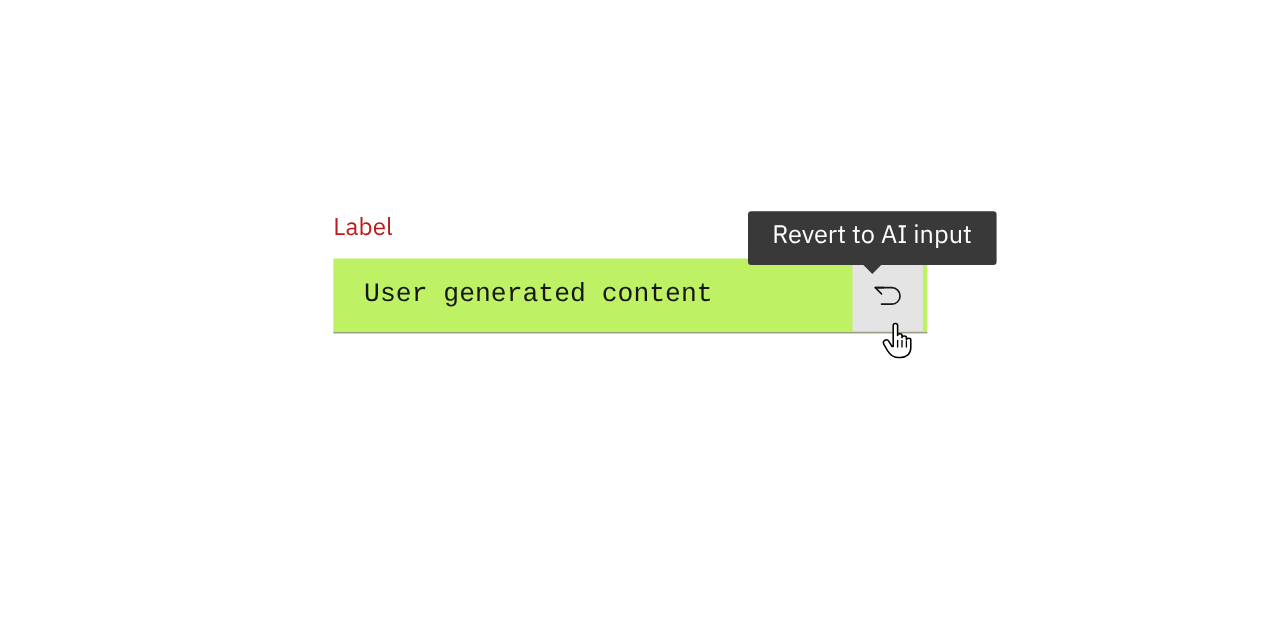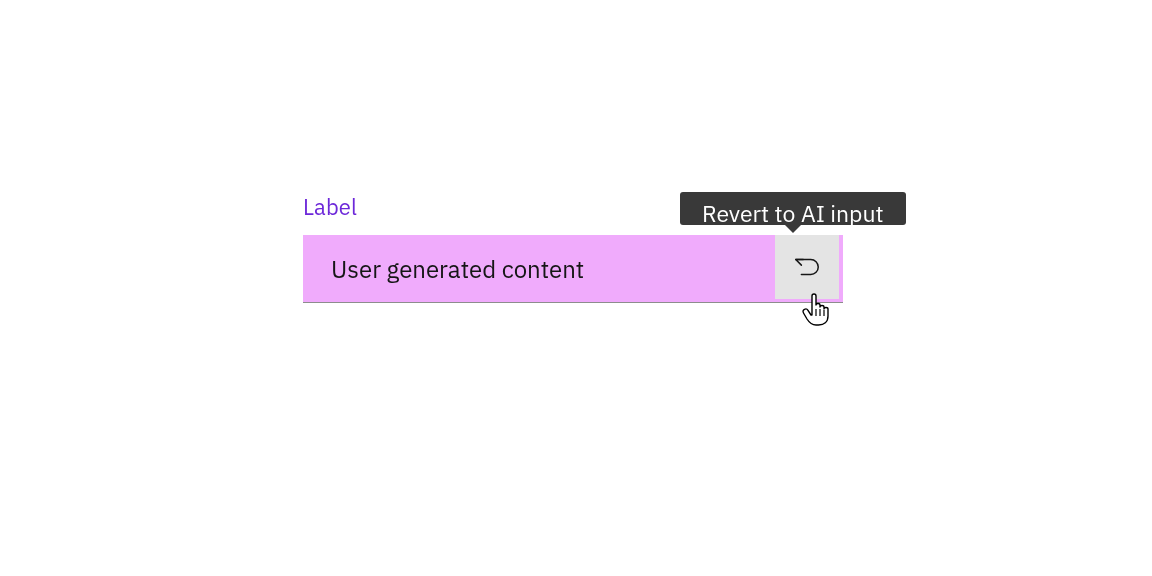--- a/index.html
+++ b/index.html
@@ -13,31 +13,33 @@
     color: #161616;
   }
   .form-item {
     position: absolute;
     left: 303px;
     top: 192px;
     width: 540px;
   }
   .label {
     font-size: 22px;
-    color: #6d28d9;
+    color: #b91c1c;
     margin-bottom: 14px;
     letter-spacing: 0.1px;
   }
   .input-wrapper {
     position: relative;
     width: 540px;
     height: 68px;
-    background: #f0abfc;
+    background: #bef264;
     border-bottom: 1px solid #8d8d8d;
     display: flex;
+    align-items: center;
+    font-family: Liberation Mono, monospace;
   }
   .text-input {
     flex: 1 1 auto;
     border: none;
     background: transparent;
     font-size: 24px;
     color: #161616;
     padding: 0 0 0 28px;
     height: 100%;
     outline: none;
@@ -72,21 +74,21 @@
     letter-spacing: 0.1px;
   }
 
   
   .tooltip {
     position: absolute;
     background: #393939;
     color: #ffffff;
     font-size: 23px;
     line-height: 1;
-    padding: 10px 22px 0;
+    padding: 10px 22px 16px;
     border-radius: 3px;
     white-space: nowrap;
     text-align: center;
   }
   .tooltip-caret {
     position: absolute;
     left: 50%;
     bottom: -8px;
     transform: translateX(-50%);
     width: 0;

